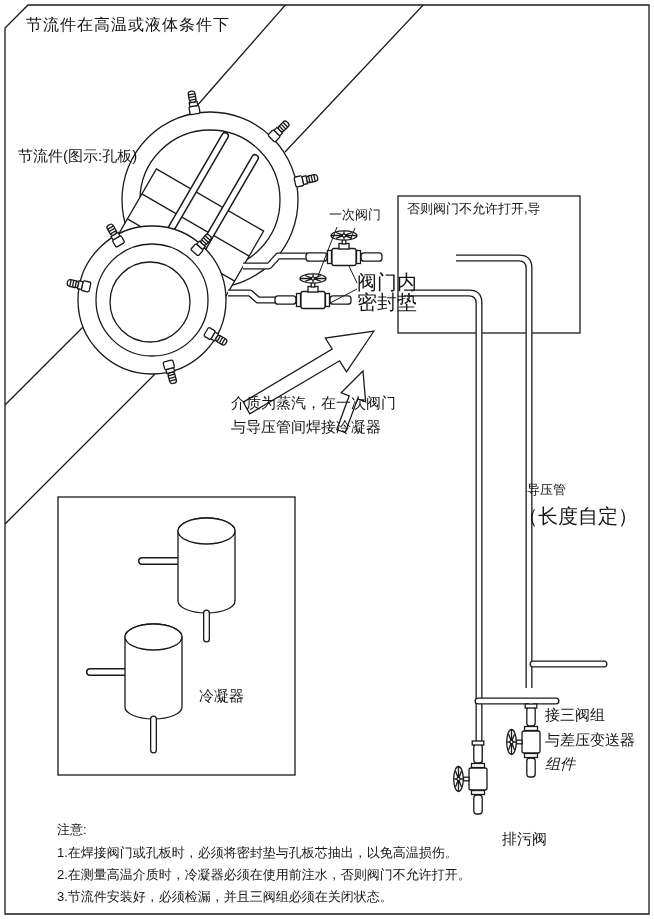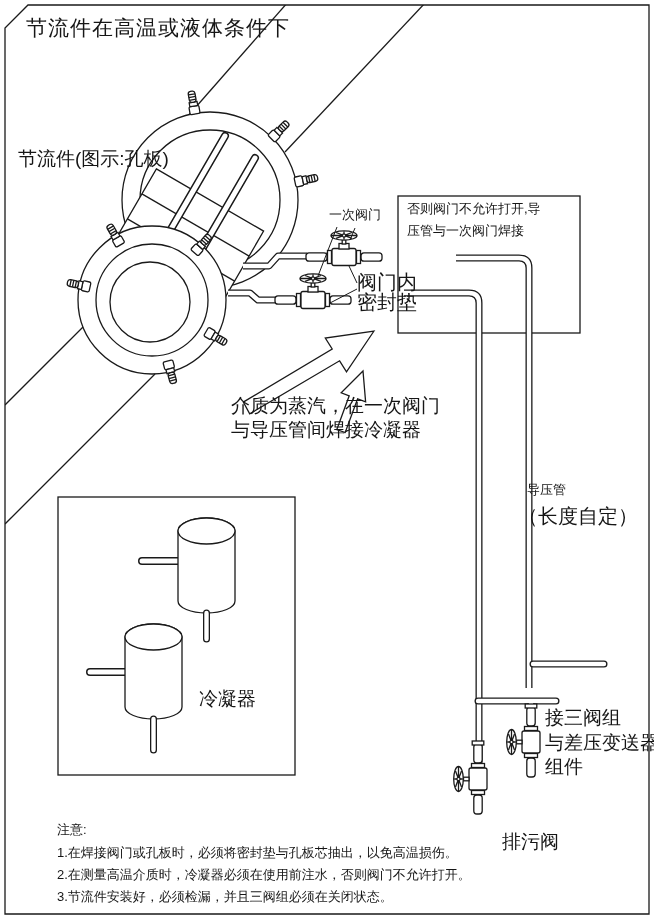--- a/index.html
+++ b/index.html
@@ -1,21 +1,21 @@
 <!DOCTYPE html>
 <html><head>
 <meta charset="utf-8">
 <style>
   html,body{margin:0;padding:0;background:#fff;}
   #page{position:relative;width:654px;height:919px;background:#fff;overflow:hidden;
         font-family:"Liberation Sans","DejaVu Sans",sans-serif;color:#151515;}
   #page svg{position:absolute;left:0;top:0;}
   .txt{position:absolute;white-space:nowrap;color:#161616;font-weight:500;line-height:1.25;}
-  .t-title{font-size:21px;letter-spacing:1px;}
-  .t-17{font-size:19px;}
+  .t-title{font-size:16px;letter-spacing:1px;}
+  .t-17{font-size:15px;}
   .t-16{font-size:13px;}
   .t-15{font-size:20px;}
   .pipe-o{stroke:#1a1a1a;stroke-width:7;fill:none;stroke-linejoin:round;}
   .pipe-i{stroke:#ffffff;stroke-width:4.4;fill:none;stroke-linejoin:round;}
   .rod-o{stroke:#1a1a1a;stroke-width:8;fill:none;stroke-linecap:round;}
   .rod-i{stroke:#ffffff;stroke-width:5;fill:none;stroke-linecap:round;}
   .cap{stroke-linecap:round;}
   .ln{stroke:#1a1a1a;stroke-width:1.3;fill:none;}
   .thin{stroke:#1a1a1a;stroke-width:1;fill:none;}
   .wfill{fill:#ffffff;}
@@ -176,33 +176,32 @@
 
 <div class="txt t-title" style="left:26px;top:15px;">节流件在高温或液体条件下</div>
 
 <div class="txt t-17" style="left:18px;top:147px;">节流件(图示:孔板)</div>
 
 <div class="txt t-16" style="left:329px;top:207px;">一次阀门</div>
 <div class="txt t-15" style="left:357px;top:270px;">阀门内</div>
 <div class="txt t-15" style="left:357px;top:290px;">密封垫</div>
 
 <div class="txt t-16" style="left:407px;top:201px;">否则阀门不允许打开,导</div>
-<div class="txt t-16" style="left:407px;top:223px;">压管与一次阀门焊接</div>
 
 <div class="txt t-17" style="left:231px;top:394px;">介质为蒸汽，在一次阀门</div>
 <div class="txt t-17" style="left:231px;top:418px;">与导压管间焊接冷凝器</div>
 
 <div class="txt t-16" style="left:527px;top:482px;">导压管</div>
 <div class="txt t-15" style="left:518px;top:504px;">（长度自定）</div>
 
 <div class="txt t-17" style="left:199px;top:687px;">冷凝器</div>
 
 <div class="txt t-17" style="left:545px;top:706px;">接三阀组</div>
 <div class="txt t-17" style="left:545px;top:731px;">与差压变送器</div>
-<div class="txt t-17" style="left:545px;top:755px;">组件</div>
+<div class="txt t-17" style="left:545px;top:755px;font-style:italic;">组件</div>
 
 <div class="txt t-17" style="left:502px;top:786px;margin-top:44px;">排污阀</div>
 
 <div class="txt t-16" style="left:57px;top:822px;">注意:</div>
 <div class="txt t-16" style="left:57px;top:845px;">1.在焊接阀门或孔板时，必须将密封垫与孔板芯抽出，以免高温损伤。</div>
 <div class="txt t-16" style="left:57px;top:867px;">2.在测量高温介质时，冷凝器必须在使用前注水，否则阀门不允许打开。</div>
 <div class="txt t-16" style="left:57px;top:889px;">3.节流件安装好，必须检漏，并且三阀组必须在关闭状态。</div>
 
 </div>
 

